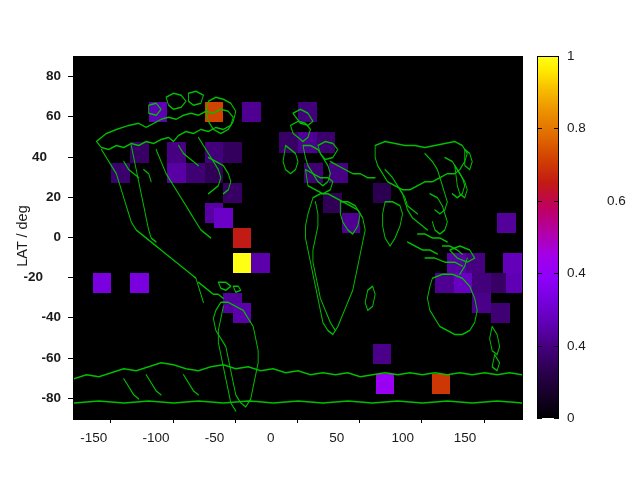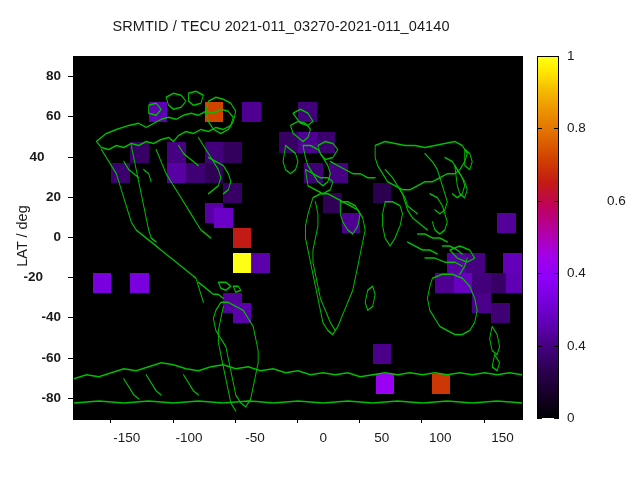--- a/index.html
+++ b/index.html
@@ -41,21 +41,21 @@
   #coast svg{display:block;}
 
   
   .tick-label{
     position:absolute;
     font-size:13.5px;
     color:#1a1a1a;
     white-space:nowrap;
   }
   .ytick-label{text-align:right;width:40px;font-weight:bold;}
-  .xtick-label{text-align:right;width:60px;}
+  .xtick-label{text-align:left;width:60px;}
   .tick-mark{position:absolute;background:#000000;}
 
   .axis-title{
     position:absolute;
     font-size:14.5px;
     color:#1a1a1a;
     white-space:nowrap;
   }
   #xlabel{left:0;top:455px;width:562px;text-align:center;}
   #ylabel{
@@ -96,21 +96,20 @@
     font-size:13.5px;
     color:#1a1a1a;
     white-space:nowrap;
   }
 </style>
 </head>
 <body>
 
 <div id="root">
 
-  <div class="plot-title">SRMTID / TECU 2021-011_03270-2021-011_04140</div>
 
   <div id="panel">
     <div id="cells">
         <div class="cell" style="left: 130.67px; top: 45.25px; width: 18.67px; height: 20.11px; background: rgb(210, 67, 0);"></div>
         <div class="cell" style="left: 74.67px; top: 45.25px; width: 18.67px; height: 20.11px; background: rgb(96, 0, 180);"></div>
         <div class="cell" style="left: 168px; top: 45.25px; width: 18.67px; height: 20.11px; background: rgb(79, 0, 147);"></div>
         <div class="cell" style="left: 56px; top: 85.47px; width: 18.67px; height: 20.11px; background: rgb(56, 0, 101);"></div>
         <div class="cell" style="left: 93.33px; top: 85.47px; width: 18.67px; height: 20.11px; background: rgb(71, 0, 130);"></div>
         <div class="cell" style="left: 130.67px; top: 85.47px; width: 18.67px; height: 20.11px; background: rgb(67, 0, 123);"></div>
         <div class="cell" style="left: 149.33px; top: 85.47px; width: 18.67px; height: 20.11px; background: rgb(52, 0, 94);"></div>
@@ -228,21 +227,21 @@
       </svg>
     </div>
   </div>
 
   <div id="axis-ticks">
       <div class="tick-mark" style="left: 68px; top: 76px; width: 5px; height: 1px;"></div>
       <div class="tick-label ytick-label" style="left: 21px; top: 68.1111px;">80</div>
       <div class="tick-mark" style="left: 68px; top: 116px; width: 5px; height: 1px;"></div>
       <div class="tick-label ytick-label" style="left: 21px; top: 108.333px;">60</div>
       <div class="tick-mark" style="left: 68px; top: 157px; width: 5px; height: 1px;"></div>
-      <div class="tick-label ytick-label" style="left: 17px; top: 148.556px; text-align: center;">40</div>
+      <div class="tick-label ytick-label" style="left: 7px; top: 148.556px;">40</div>
       <div class="tick-mark" style="left: 68px; top: 197px; width: 5px; height: 1px;"></div>
       <div class="tick-label ytick-label" style="left: 21px; top: 188.778px;">20</div>
       <div class="tick-mark" style="left: 68px; top: 237px; width: 5px; height: 1px;"></div>
       <div class="tick-label ytick-label" style="left: 21px; top: 229px;">0</div>
       <div class="tick-mark" style="left: 68px; top: 277px; width: 5px; height: 1px;"></div>
       <div class="tick-label ytick-label" style="left: 3px; top: 269.222px;">-20</div>
       <div class="tick-mark" style="left: 68px; top: 317px; width: 5px; height: 1px;"></div>
       <div class="tick-label ytick-label" style="left: 21px; top: 309.444px;">-40</div>
       <div class="tick-mark" style="left: 68px; top: 358px; width: 5px; height: 1px;"></div>
       <div class="tick-label ytick-label" style="left: 21px; top: 349.667px;">-60</div>

